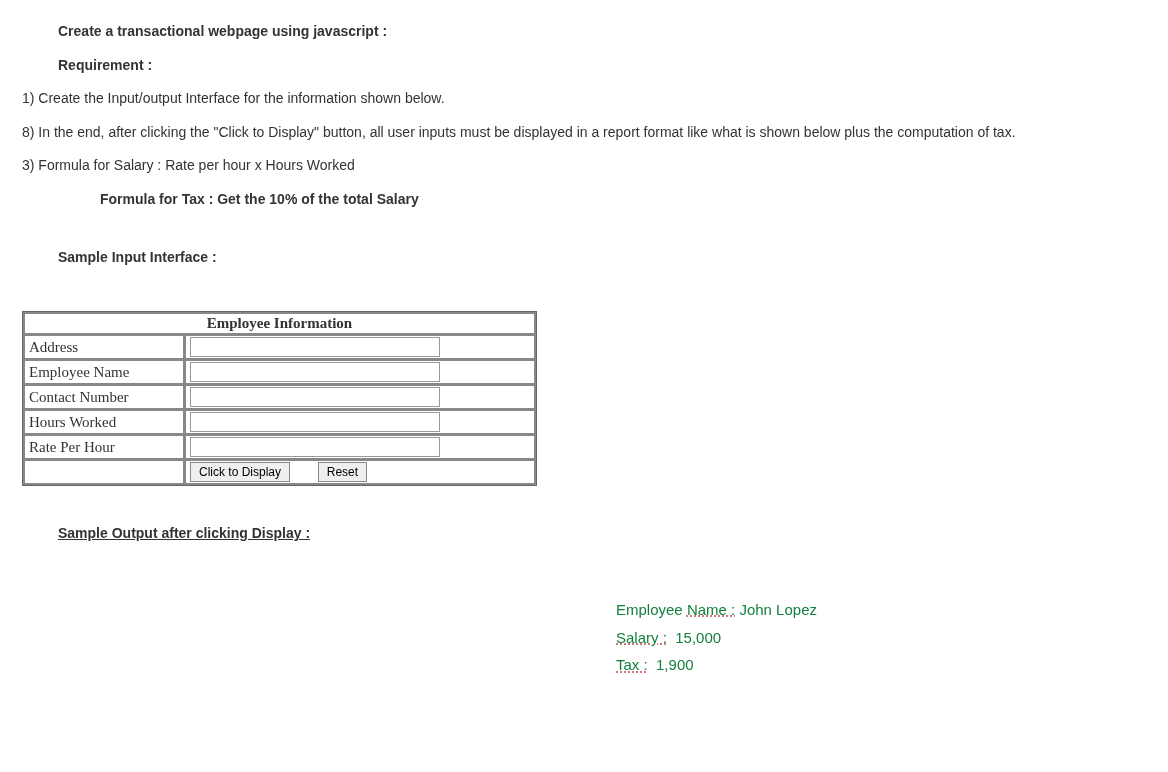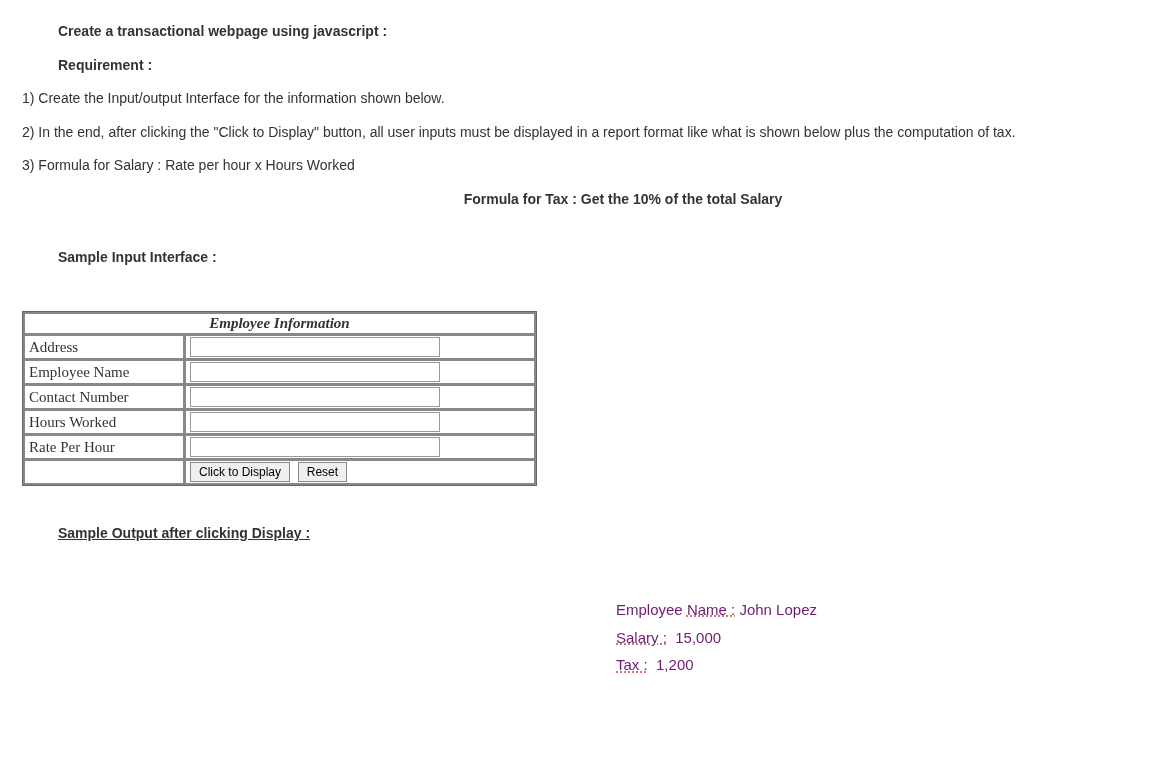--- a/index.html
+++ b/index.html
@@ -9,88 +9,87 @@
     margin: 0;
     padding: 18px 22px;
     width: 1168px;
     box-sizing: border-box;
   }
   .line {
     margin: 4px 0 14px 0;
     line-height: 1.4;
   }
   .bold { font-weight: 700; margin-left: 36px; }
-  .indent { margin-left: 78px; text-align: center; }
+  .indent { margin-left: 78px; }
   .section-gap { margin-top: 38px; }
   table.emp {
     border-collapse: separate;
     border-spacing: 1px;
     border: 1px solid #666;
     background: #888;
     margin-top: 6px;
   }
   table.emp td, table.emp th {
     background: #fff;
     border: 1px solid #888;
     font-family: "Times New Roman", serif;
     font-size: 15px;
     padding: 1px 4px;
     text-align: left;
     vertical-align: middle;
   }
   table.emp th {
     font-weight: 700;
     text-align: center;
-    font-style: italic;
   }
   .col-label { width: 150px; }
   .col-input { width: 340px; }
   input[type="text"].fld {
     font-family: "Times New Roman", serif;
     font-size: 14px;
     width: 250px;
     border: 1px solid #999;
     background: #fff;
     padding: 1px 3px;
     box-sizing: border-box;
   }
   button.btn {
     font-family: Arial, sans-serif;
     font-size: 12px;
     padding: 2px 8px;
     border: 1px solid #888;
     background: #efefef;
     cursor: pointer;
-    margin-right: 4px;
+    margin-right: 24px;
   }
   .underline { text-decoration: underline; }
   .output-block {
     margin-top: 52px;
     margin-left: 594px;
     font-family: Arial, sans-serif;
     font-size: 15px;
-    color: #701a75;
+    color: #15803d;
     line-height: 1.85;
   }
   .output-block .row {
     white-space: nowrap;
   }
   .dashed {
     text-decoration: underline;
     text-decoration-style: dotted;
     text-decoration-color: #c05050;
   }
 </style>
 </head>
 <body>
 
 <div class="line bold">Create a transactional webpage using javascript :</div>
 <div class="line bold">Requirement :</div>
 <div class="line">1) Create the Input/output Interface for the information shown below.</div>
-<div class="line">2) In the end, after clicking the "Click to Display" button, all user inputs must be displayed in a report format like what is shown below plus the computation of tax.</div>
+<div class="line">8) In the end, after clicking the "Click to Display" button, all user inputs must be displayed in a report format like what is shown below plus the computation of tax.</div>
 <div class="line">3) Formula for Salary : Rate per hour x Hours Worked</div>
 <div class="line bold indent">Formula for Tax : Get the 10% of the total Salary</div>
 
 <div class="line bold section-gap">Sample Input Interface :</div>
 
 <div style="height:24px"></div>
 
 <table class="emp">
   <tbody>
       <tr>
@@ -133,15 +132,15 @@
     <span>Employee</span>
     <span class="dashed">Name :</span>
     <span>John Lopez</span>
   </div>
   <div class="row">
     <span class="dashed">Salary :</span>&nbsp;
     <span>15,000</span>
   </div>
   <div class="row">
     <span class="dashed">Tax :</span>&nbsp;
-    <span>1,200</span>
+    <span>1,900</span>
   </div>
 </div>
 
 </body></html>

